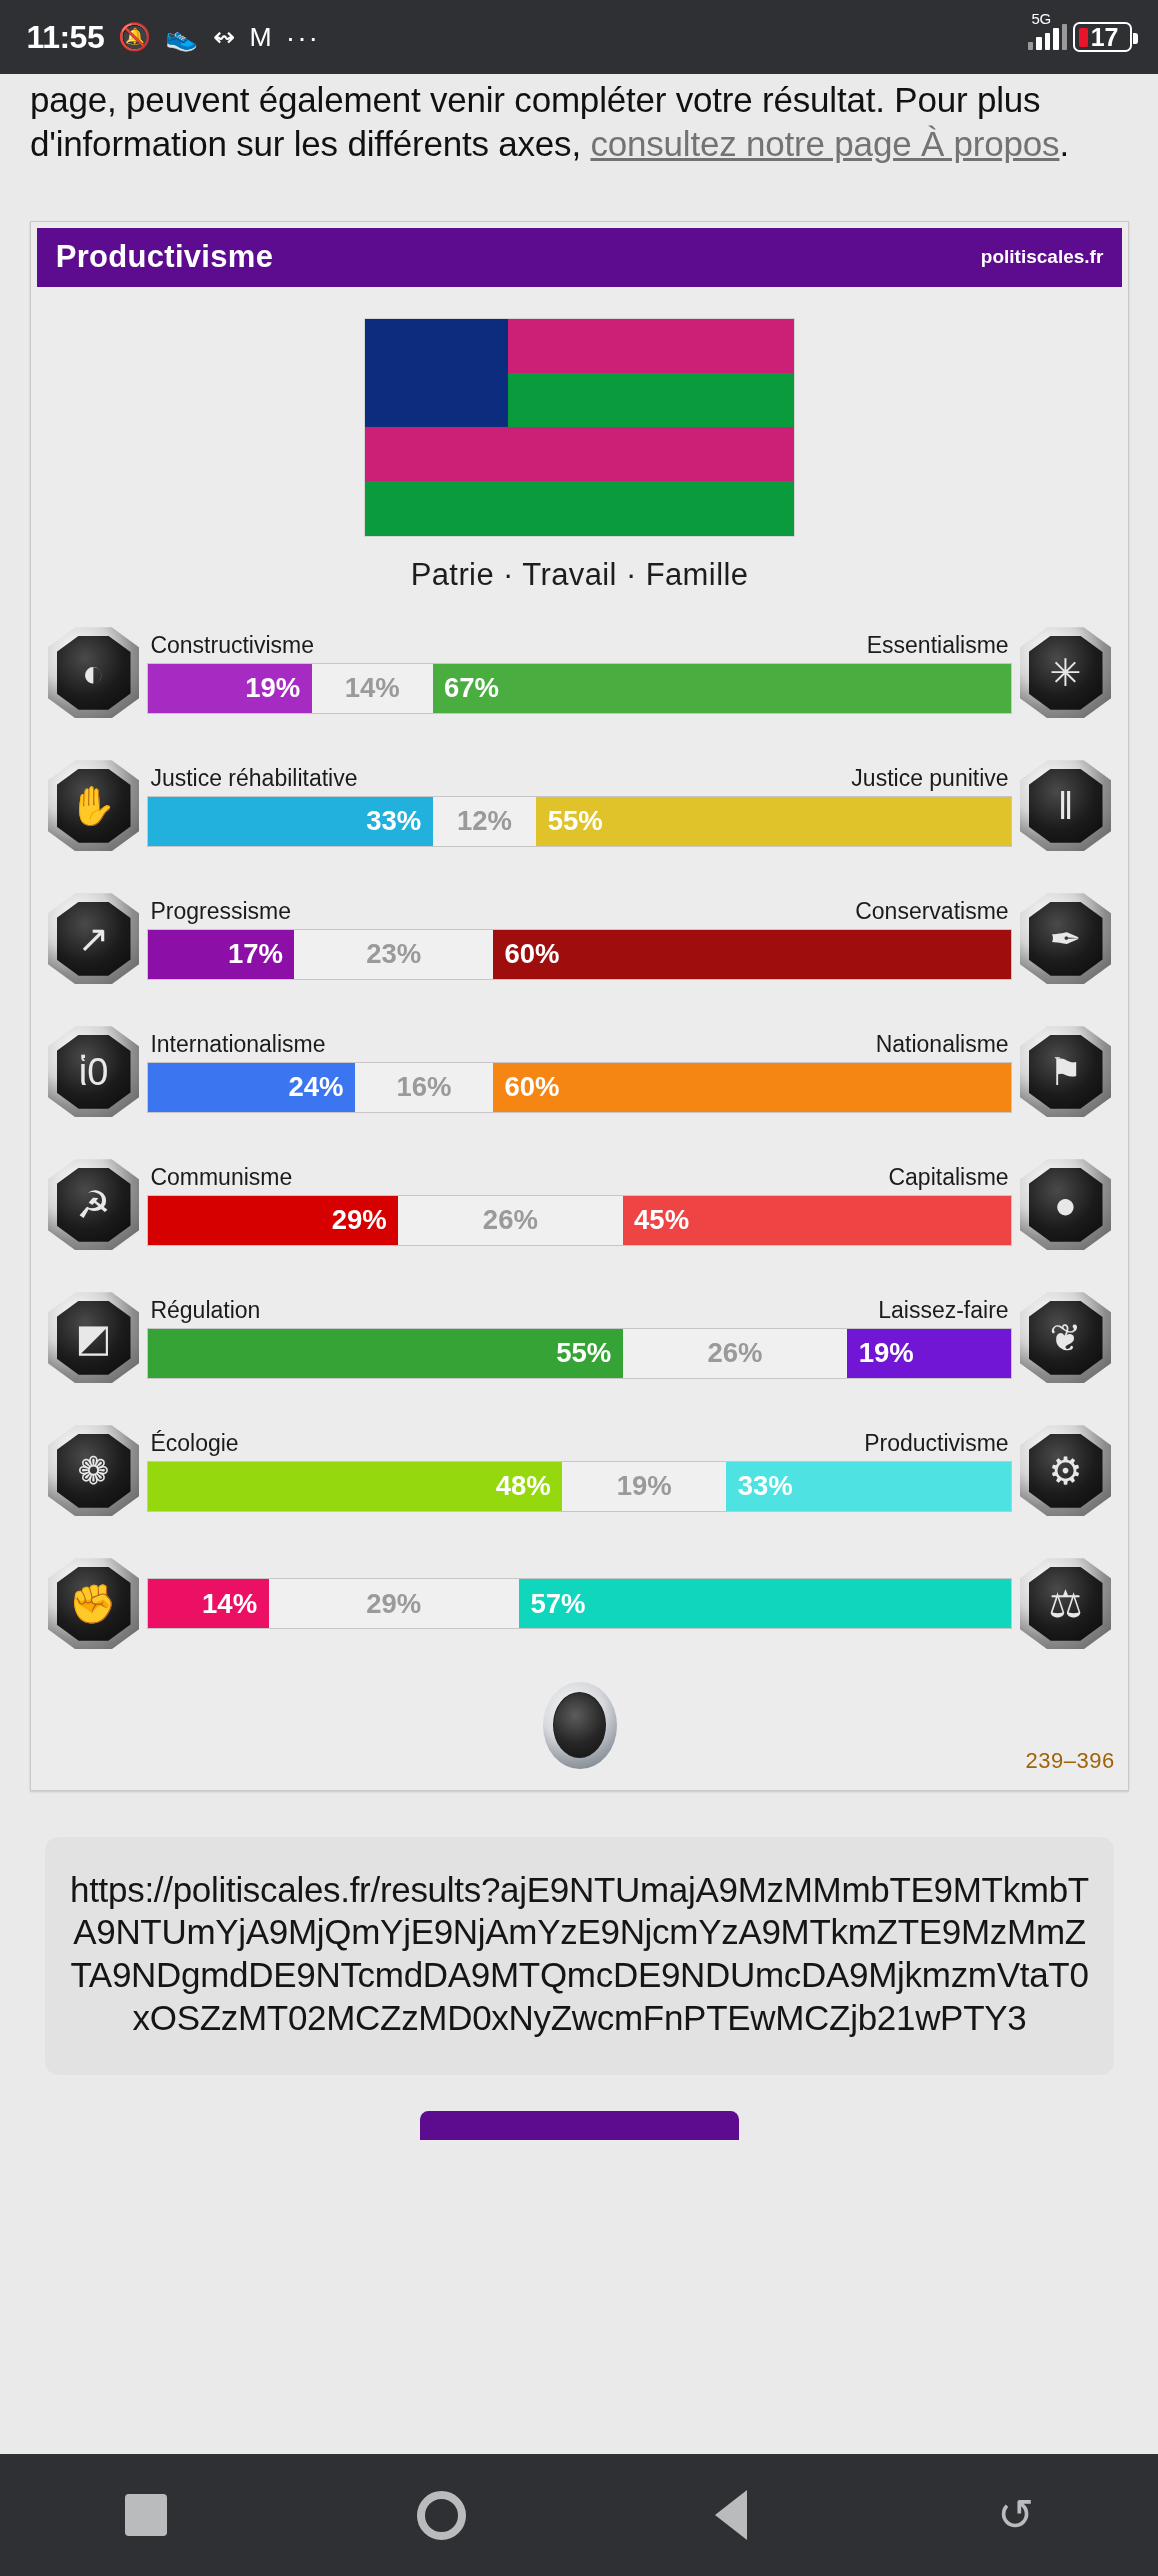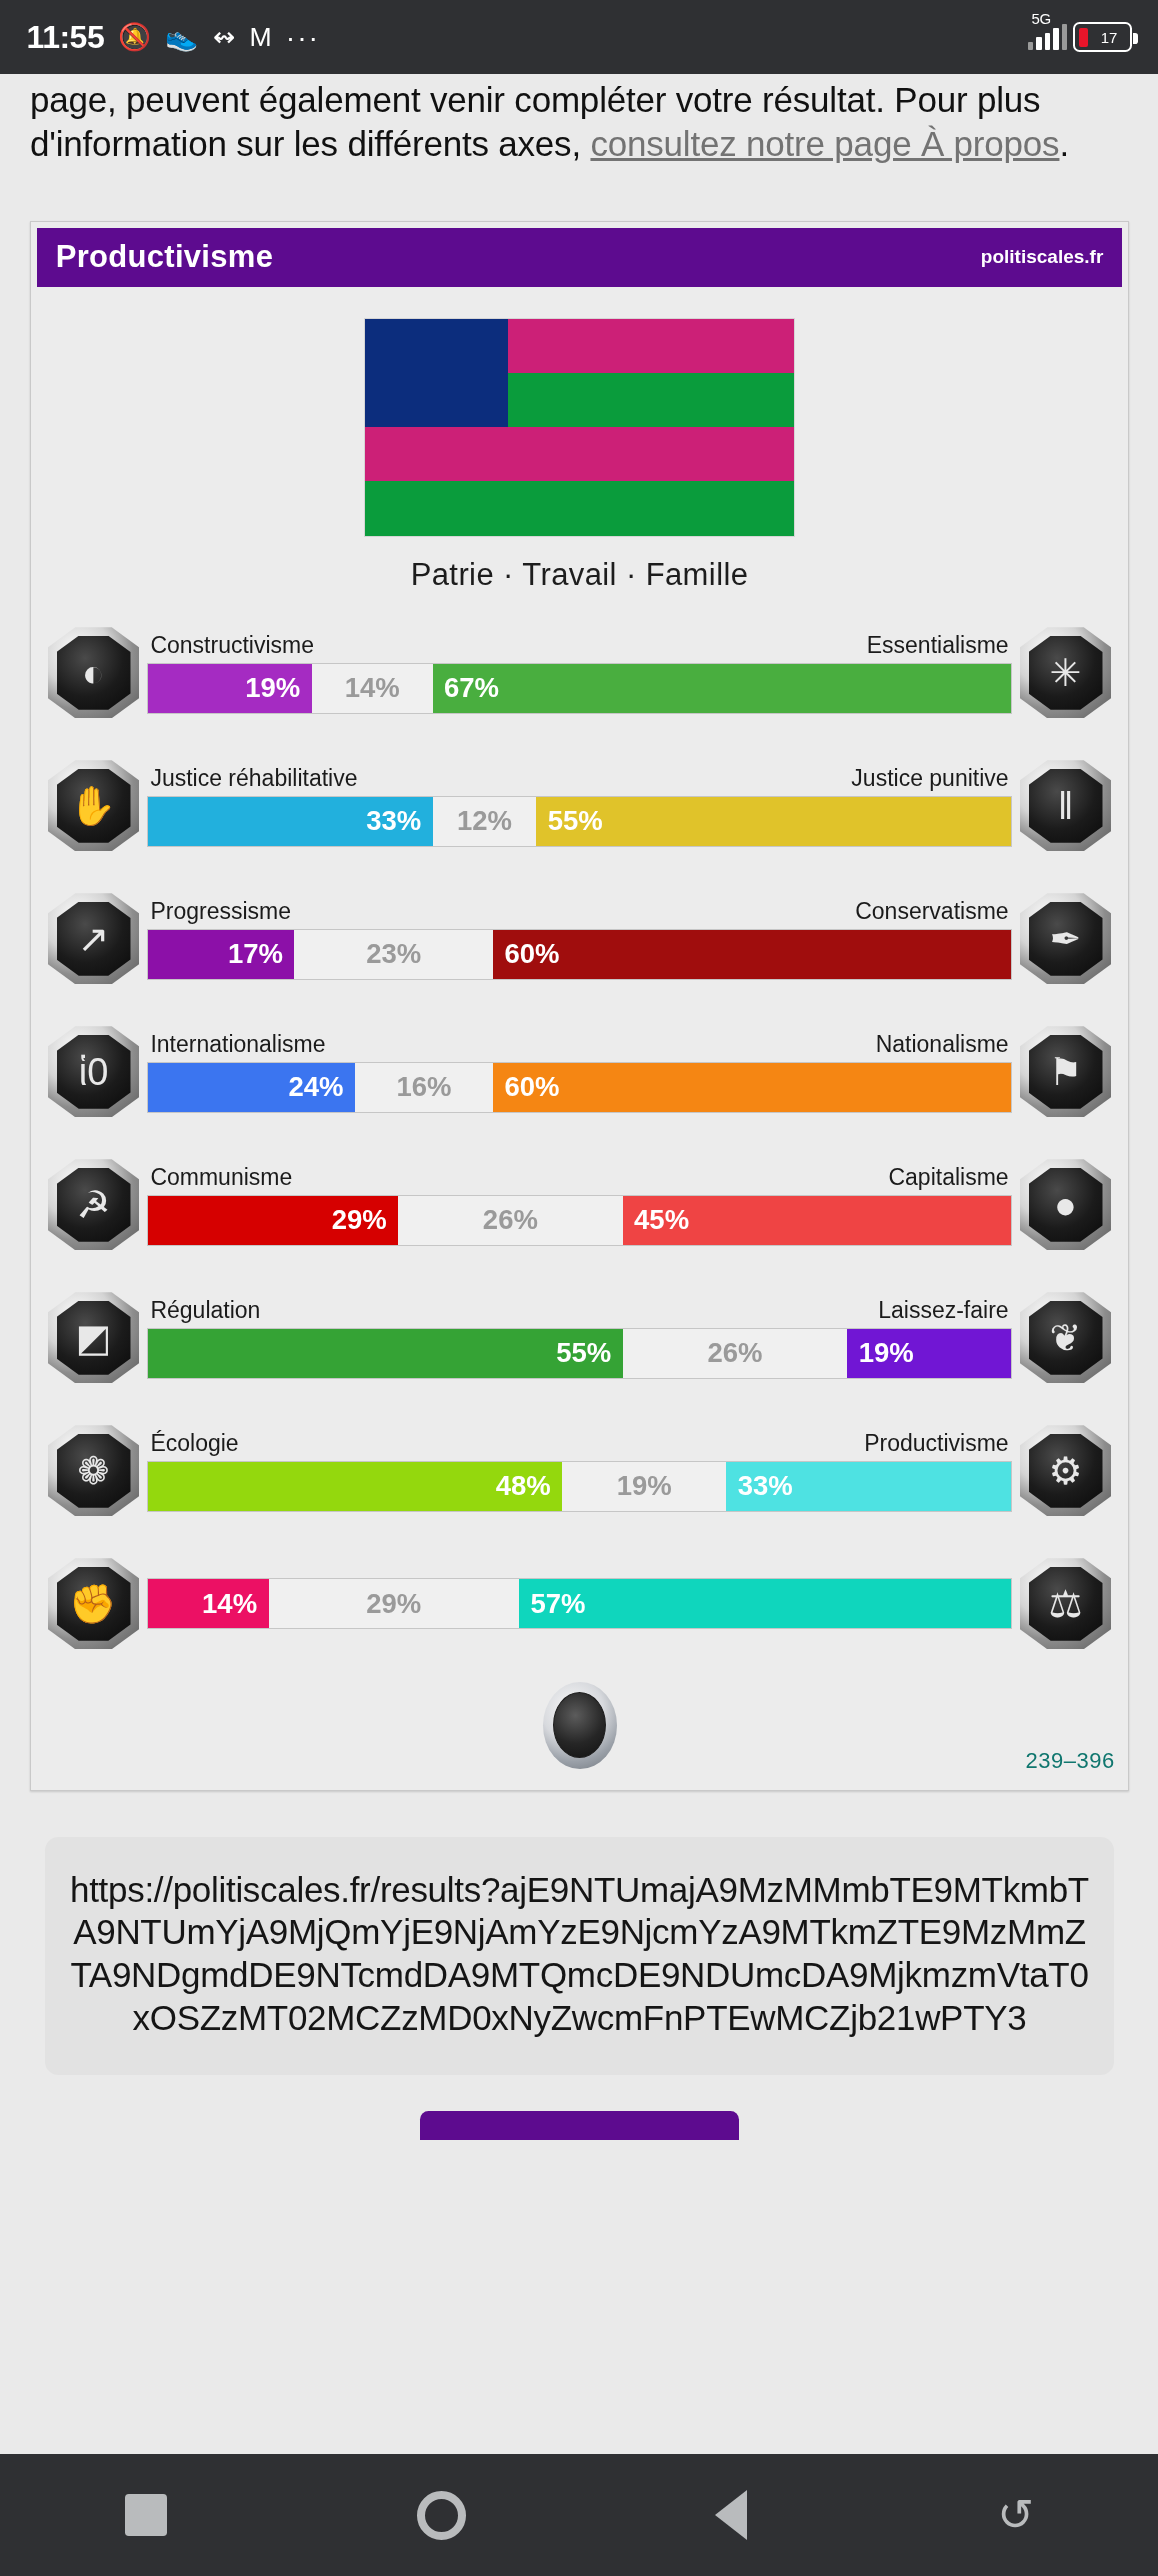--- a/index.html
+++ b/index.html
@@ -39,21 +39,21 @@
 
   .battery {
     width: 59px; height: 30px; border: 2.8px solid #fff; border-radius: 6.6px;
     display: flex; align-items: center; position: relative; padding: 0 3.8px;
   }
   .battery::after {
     content:""; position:absolute; right:-7.6px; top:8.5px; width:4.7px; height:11.4px;
     background:#fff; border-radius:0 2.8px 2.8px 0;
   }
   .batt-fill { width: 8.5px; height: 19px; background: #e8152a; border-radius: 1.9px; }
-  .batt-num { font-size: 15px; font-weight: 400; margin-left: 13px; }
+  .batt-num { font-size: 25px; font-weight: 700; margin-left: 3px; }
 
   
   .page { background: #eaeaea; padding: 0 30px; }
 
   .intro {
     font-size: 35px;
     line-height: 1.26;
     color: #111;
     padding-top: 3.8px;
     letter-spacing: -0.2px;
@@ -156,21 +156,21 @@
     background: radial-gradient(circle at 40% 32%, #fbfbfb 0%, #d7d9dd 42%, #9aa0a8 70%, #6c7279 100%);
     display: flex; align-items: center; justify-content: center;
   }
   .seal .seal-in {
     width: 53px; height: 66px; border-radius: 50%;
     background: radial-gradient(circle at 42% 35%, #5c5c5c 0%, #262626 55%, #111 100%);
     border: 1.9px solid #1d1d1d;
   }
   .id-code {
     position: absolute; right: 13.3px; bottom: 5.7px;
-    font-size: 22px; color: #0f766e; letter-spacing: 0.5px;
+    font-size: 22px; color: #a16207; letter-spacing: 0.5px;
   }
 
   
   .url-box {
     margin: 46px 15px 0 15px;
     background: #e2e2e2;
     border-radius: 13.3px;
     padding: 32px 25px 36px 25px;
     text-align: center;
   }

